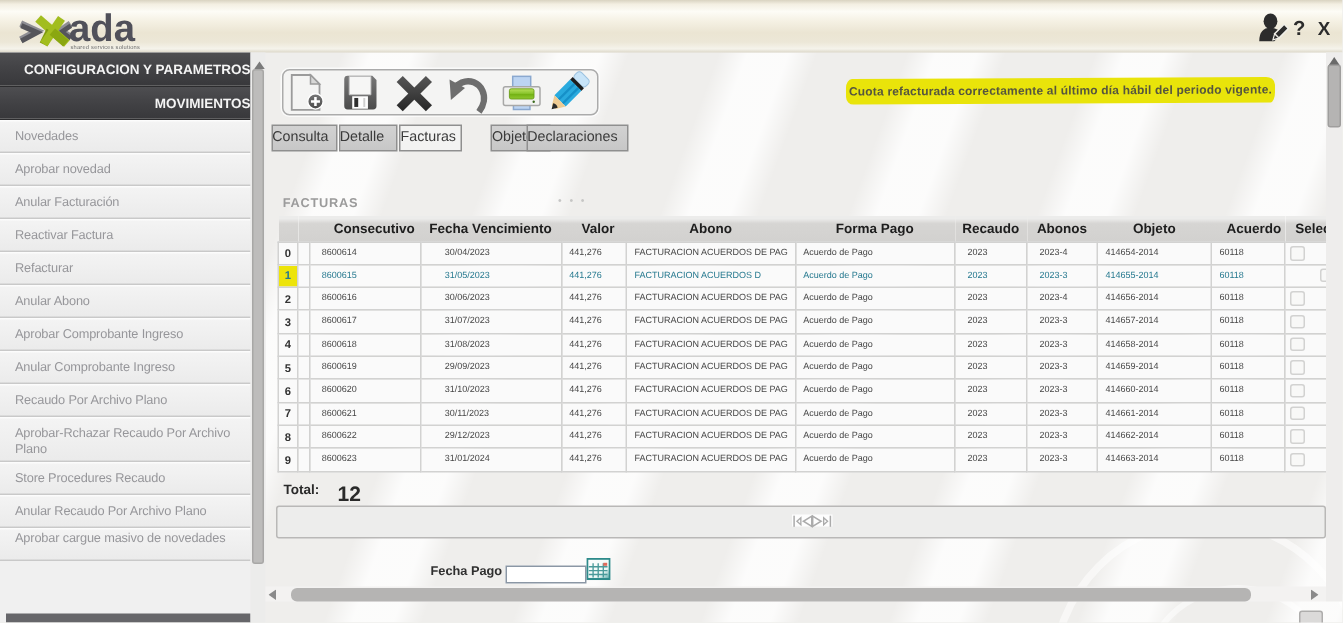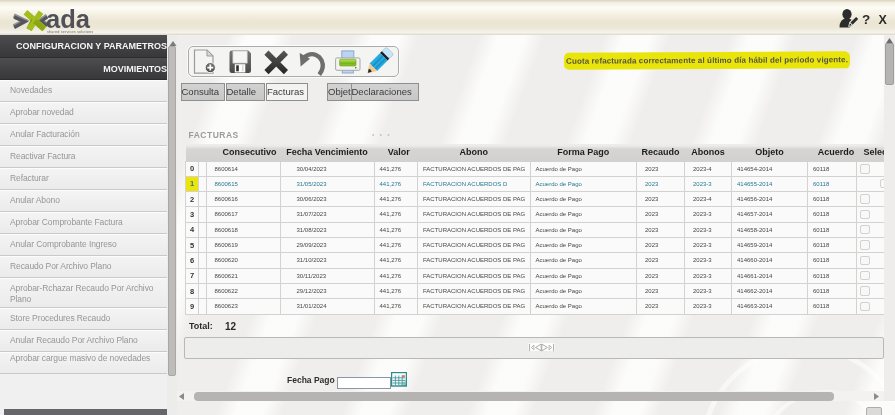--- a/index.html
+++ b/index.html
@@ -87,21 +87,21 @@
 <div class="abs" id="header"></div>
 <div class="abs" id="sidebar">
   <div class="sbhead">CONFIGURACION Y PARAMETROS</div>
   <div class="sbhead">MOVIMIENTOS</div>
   <div class="sbitem">Novedades</div>
   <div class="sbitem">Aprobar novedad</div>
   <div class="sbitem">Anular Facturación</div>
   <div class="sbitem">Reactivar Factura</div>
   <div class="sbitem">Refacturar</div>
   <div class="sbitem">Anular Abono</div>
-  <div class="sbitem">Aprobar Comprobante Factura</div>
+  <div class="sbitem">Aprobar Comprobante Ingreso</div>
   <div class="sbitem">Anular Comprobante Ingreso</div>
   <div class="sbitem">Recaudo Por Archivo Plano</div>
   <div class="sbitem two">Aprobar-Rchazar Recaudo Por Archivo Plano</div>
   <div class="sbitem">Store Procedures Recaudo</div>
   <div class="sbitem">Anular Recaudo Por Archivo Plano</div>
   <div class="sbitem" style="line-height:12px">Aprobar cargue masivo de novedades</div>
 </div>
 <div class="abs" style="left:4px;top:409px;width:163px;height:6px;background:#66666a;"></div>
 <div class="abs" id="sbscroll"></div>
 <svg class="abs" style="left:168.5px;top:39.5px" width="8" height="7" viewBox="0 0 8 7">
@@ -398,21 +398,21 @@
         <td>414663-2014</td>
         <td>60118</td>
         <td class="ctr">
           <div class="cbx"></div>
         </td>
       </tr>
 </tbody>
   </table>
 
 <div class="abs" id="total">Total:</div>
-<div class="abs" style="left:225px;top:321px;font-size:10px;font-weight:bold;color:#2a2a2a;">12</div>
+<div class="abs" style="left:225px;top:321px;font-size:14px;font-weight:bold;color:#2a2a2a;">12</div>
 <div class="abs" id="pager"></div>
 <div class="abs" id="pagerchip"></div>
 <svg class="abs" style="left:527.5px;top:342.5px" width="27" height="9" viewBox="0 0 27 9">
  <g stroke="#ababab" fill="none">
   <rect x="0.9" y="0.8" width="1" height="7.4" fill="#ababab" stroke="none"></rect>
   <path d="M5.9 2.2 L3.3 4.5 L5.9 6.8 z" stroke-width=".9"></path>
   <path d="M13.2 1.1 L7.6 4.5 L13.2 7.9 z" stroke-width="1"></path>
   <path d="M13.8 1.1 L19.4 4.5 L13.8 7.9 z" stroke-width="1"></path>
   <path d="M21.1 2.2 L23.7 4.5 L21.1 6.8 z" stroke-width=".9"></path>
   <rect x="25.1" y="0.8" width="1" height="7.4" fill="#ababab" stroke="none"></rect>

